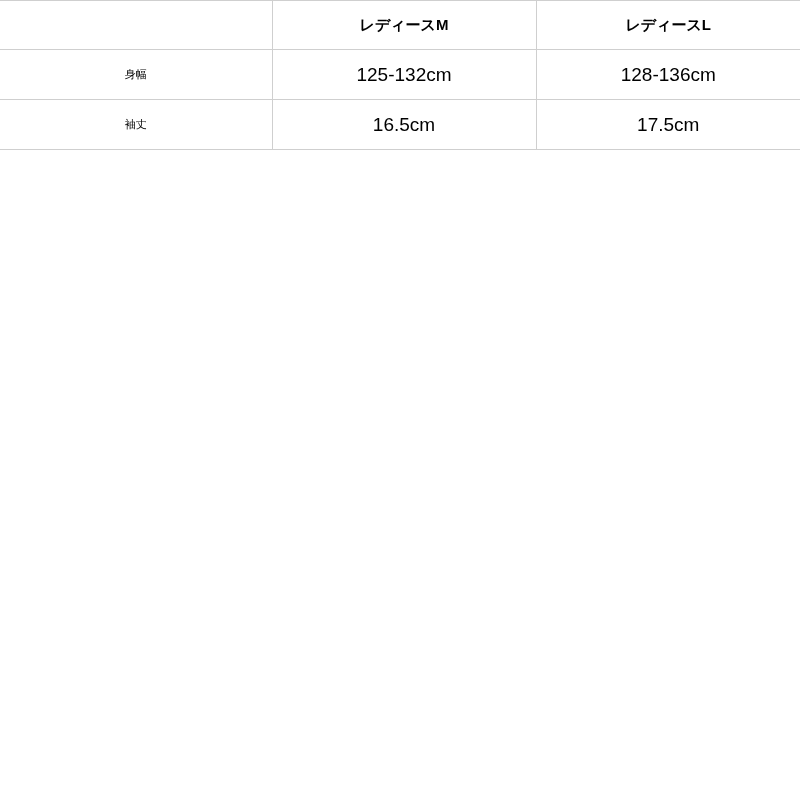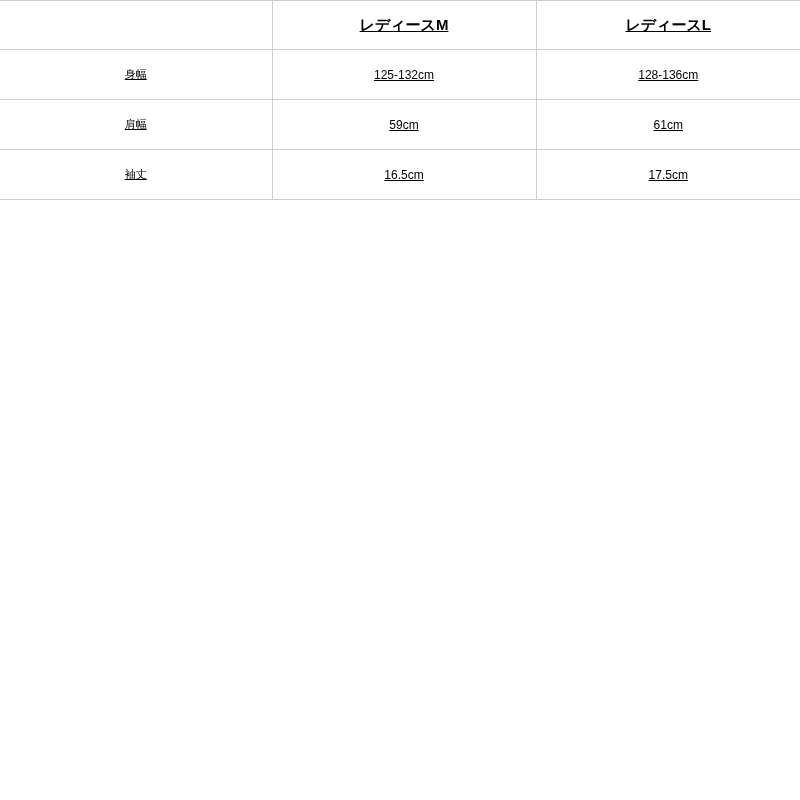--- a/index.html
+++ b/index.html
@@ -12,37 +12,36 @@
     height: 800px;
     font-family: "Liberation Sans", "DejaVu Sans", sans-serif;
     color: #000000;
     overflow: hidden;
   }
   .page {
     position: relative;
     width: 800px;
     height: 800px;
     background: #ffffff;
-    text-decoration: underline;
   }
   table.size-table {
     border-collapse: collapse;
     width: 800px;
     table-layout: fixed;
     border-top: 1px solid #cfcfcf;
   }
   table.size-table col.col-label { width: 272px; }
   table.size-table col.col-val   { width: 264px; }
   table.size-table th,
   table.size-table td {
     border-bottom: 1px solid #cfcfcf;
     border-right: 1px solid #cfcfcf;
     text-align: center;
     vertical-align: middle;
-    font-size: 12px;
+    font-size: 19px;
     font-weight: normal;
     height: 49px;
     padding: 0;
     background: #ffffff;
   }
   table.size-table th.header-label,
   table.size-table td.row-label {
     background: #ffffff;
   }
   table.size-table th:last-child,
@@ -83,25 +82,20 @@
         <th>レディースL</th>
       </tr>
     </thead>
     <tbody>
       <tr>
         <td class="row-label">身幅</td>
         <td>125-132cm</td>
         <td>128-136cm</td>
       </tr>
       <tr>
-        <td class="row-label">肩幅</td>
-        <td>59cm</td>
-        <td>61cm</td>
-      </tr>
-      <tr>
         <td class="row-label">袖丈</td>
         <td>16.5cm</td>
         <td>17.5cm</td>
       </tr>
     </tbody>
   </table>
   <div class="filler"></div>
 </div>
 
 </body></html>

